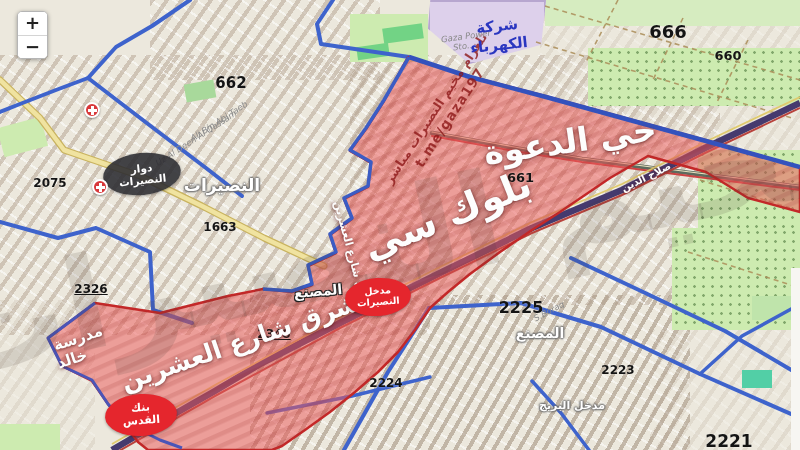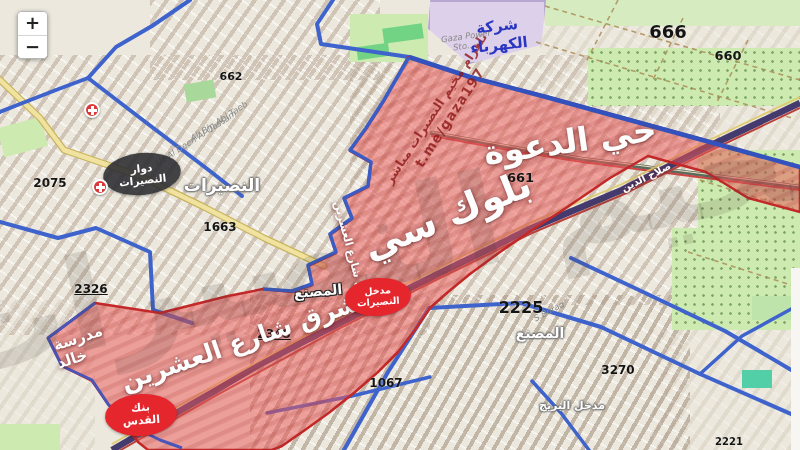--- a/index.html
+++ b/index.html
@@ -147,32 +147,32 @@
   </svg>
 
   <div id="wm-big">مخيم النصيرات</div>
 
   <div id="wm-telegram">
     <div class="l1">تلغرام مخيم النصيرات مباشر</div>
     <div class="l2">t.me/gaza197</div>
   </div>
 
   <div id="labels">
-      <span class="lbl blockno" style="left: 231px; top: 76px; font-size: 11px;">662</span>
+      <span class="lbl blockno" style="left: 231px; top: 83px; font-size: 15px;">662</span>
       <span class="lbl blockno" style="left: 668px; top: 31px; font-size: 18px;">666</span>
       <span class="lbl blockno" style="left: 728px; top: 55px; font-size: 13px;">660</span>
       <span class="lbl blockno" style="left: 514px; top: 177px; font-size: 13px; padding-left: 13px;">661</span>
       <span class="lbl blockno" style="left: 50px; top: 183px; font-size: 12px;">2075</span>
       <span class="lbl blockno" style="left: 220px; top: 227px; font-size: 12px;">1663</span>
       <span class="lbl blockno" style="left: 91px; top: 289px; font-size: 12px; text-decoration: underline;">2326</span>
       <span class="lbl blockno" style="left: 274px; top: 334px; font-size: 12px; text-decoration: underline;">2348</span>
-      <span class="lbl blockno" style="left: 386px; top: 383px; font-size: 12px;">1067</span>
+      <span class="lbl blockno" style="left: 386px; top: 383px; font-size: 12px;">2224</span>
       <span class="lbl blockno" style="left: 521px; top: 307px; font-size: 16px;">2225</span>
-      <span class="lbl blockno" style="left: 618px; top: 370px; font-size: 12px;">3270</span>
-      <span class="lbl blockno" style="left: 729px; top: 441px; font-size: 10px;">2221</span>
+      <span class="lbl blockno" style="left: 618px; top: 370px; font-size: 12px;">2223</span>
+      <span class="lbl blockno" style="left: 729px; top: 441px; font-size: 17px;">2221</span>
       <span class="lbl city" style="left: 222px; top: 185px; font-size: 17px;">النصيرات</span>
       <span class="lbl city" style="left: 540px; top: 333px; font-size: 14px;">المصنع</span>
       <span class="lbl city" style="left: 572px; top: 405px; font-size: 11px;">مدخل البريج</span>
       <span class="lbl area" style="left: 570px; top: 141px; font-size: 33px; transform: translate(-50%, -50%) rotate(-8deg);">حي الدعوة</span>
       <span class="lbl area" style="left: 447px; top: 215px; font-size: 38px; transform: translate(-50%, -50%) rotate(-22deg);">بلوك سي</span>
       <span class="lbl area" style="left: 240px; top: 342px; font-size: 25px; transform: translate(-50%, -50%) rotate(-19deg);">شرق شارع العشرين</span>
       <span class="lbl area outline" style="left: 318px; top: 291px; font-size: 14px; transform: translate(-50%, -50%) rotate(-5deg);">المصنع</span>
       <span class="lbl area" style="left: 78px; top: 338px; font-size: 15px; transform: translate(-50%, -50%) rotate(-18deg);">مدرسة</span>
       <span class="lbl area" style="left: 72px; top: 359px; font-size: 15px; transform: translate(-50%, -50%) rotate(-18deg);">خالد</span>
       <span class="lbl area" style="left: 352px; top: 256px; font-size: 11px; transform: translate(-50%, -50%) rotate(75deg);">مدخل شارع العشرين</span>

